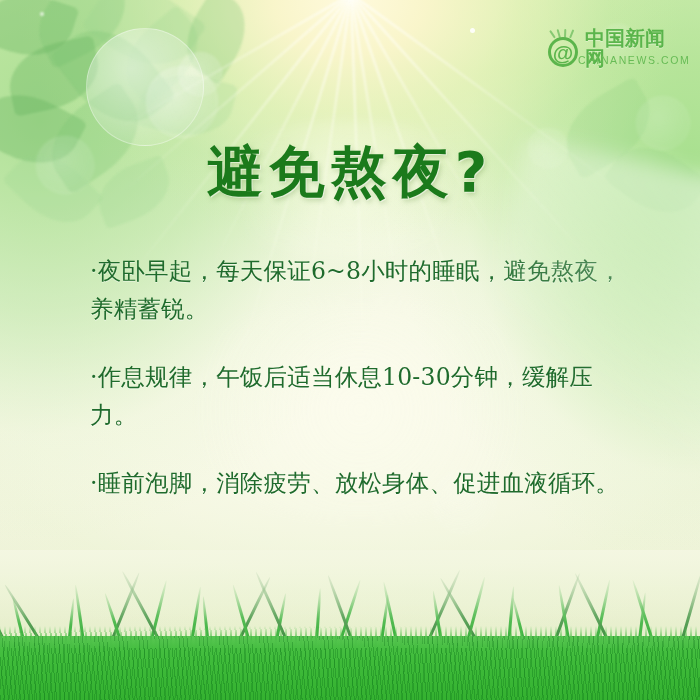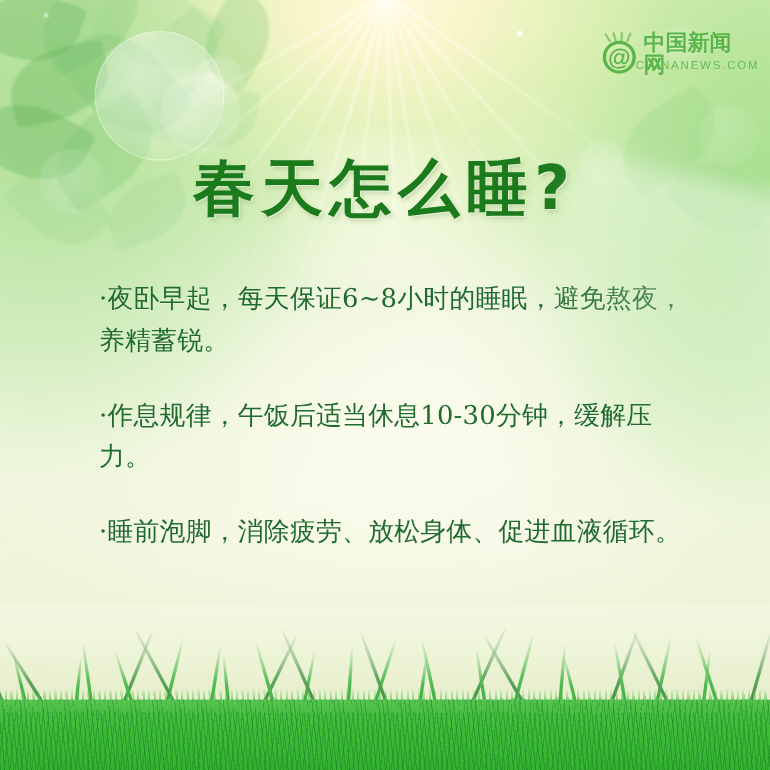--- a/index.html
+++ b/index.html
@@ -279,21 +279,21 @@
       <div class="spark" style="transform:rotate(-34deg); left:6px;"></div>
       <div class="spark" style="transform:rotate(-16deg); left:11px;"></div>
       <div class="spark" style="transform:rotate(2deg);   left:16px;"></div>
       <div class="spark" style="transform:rotate(22deg);  left:21px;"></div>
       <div class="at-mark">@</div>
     </div>
     <div class="cn-name">中国新闻网</div>
     <div class="cn-en">CHINANEWS.COM</div>
   </div>
 
-  <div id="title">春天怎么睡?</div>
+  <div id="title">避免熬夜?</div>
 
   <div id="body">
     <p class="para">·夜卧早起，每天保证6~8小时的睡眠，避免熬夜，养精蓄锐。</p>
     <p class="para">·作息规律，午饭后适当休息10-30分钟，缓解压力。</p>
     <p class="para">·睡前泡脚，消除疲劳、放松身体、促进血液循环。</p>
   </div>
 
   <div id="grass">
     <div class="blade dark" style="left:10px;  height:74px; transform:rotate(-26deg);"></div>
     <div class="blade" style="left:26px;  height:62px; transform:rotate(-14deg);"></div>

